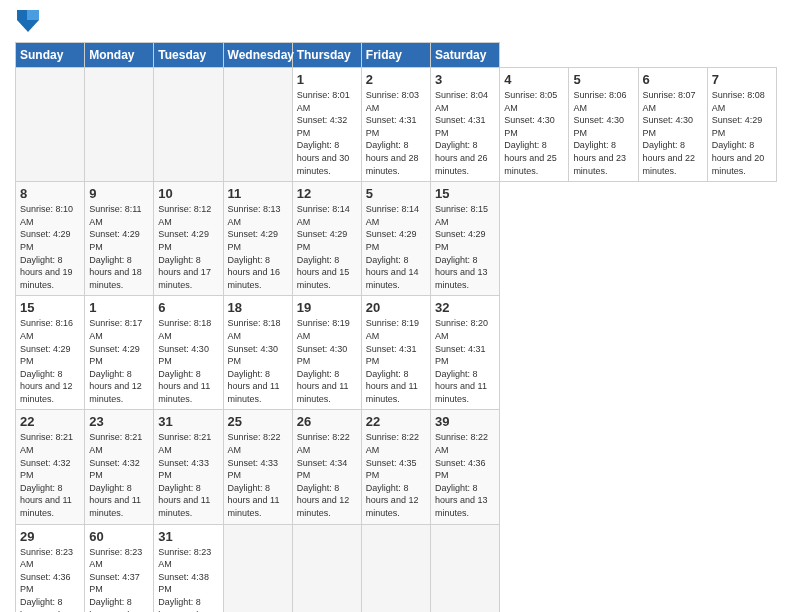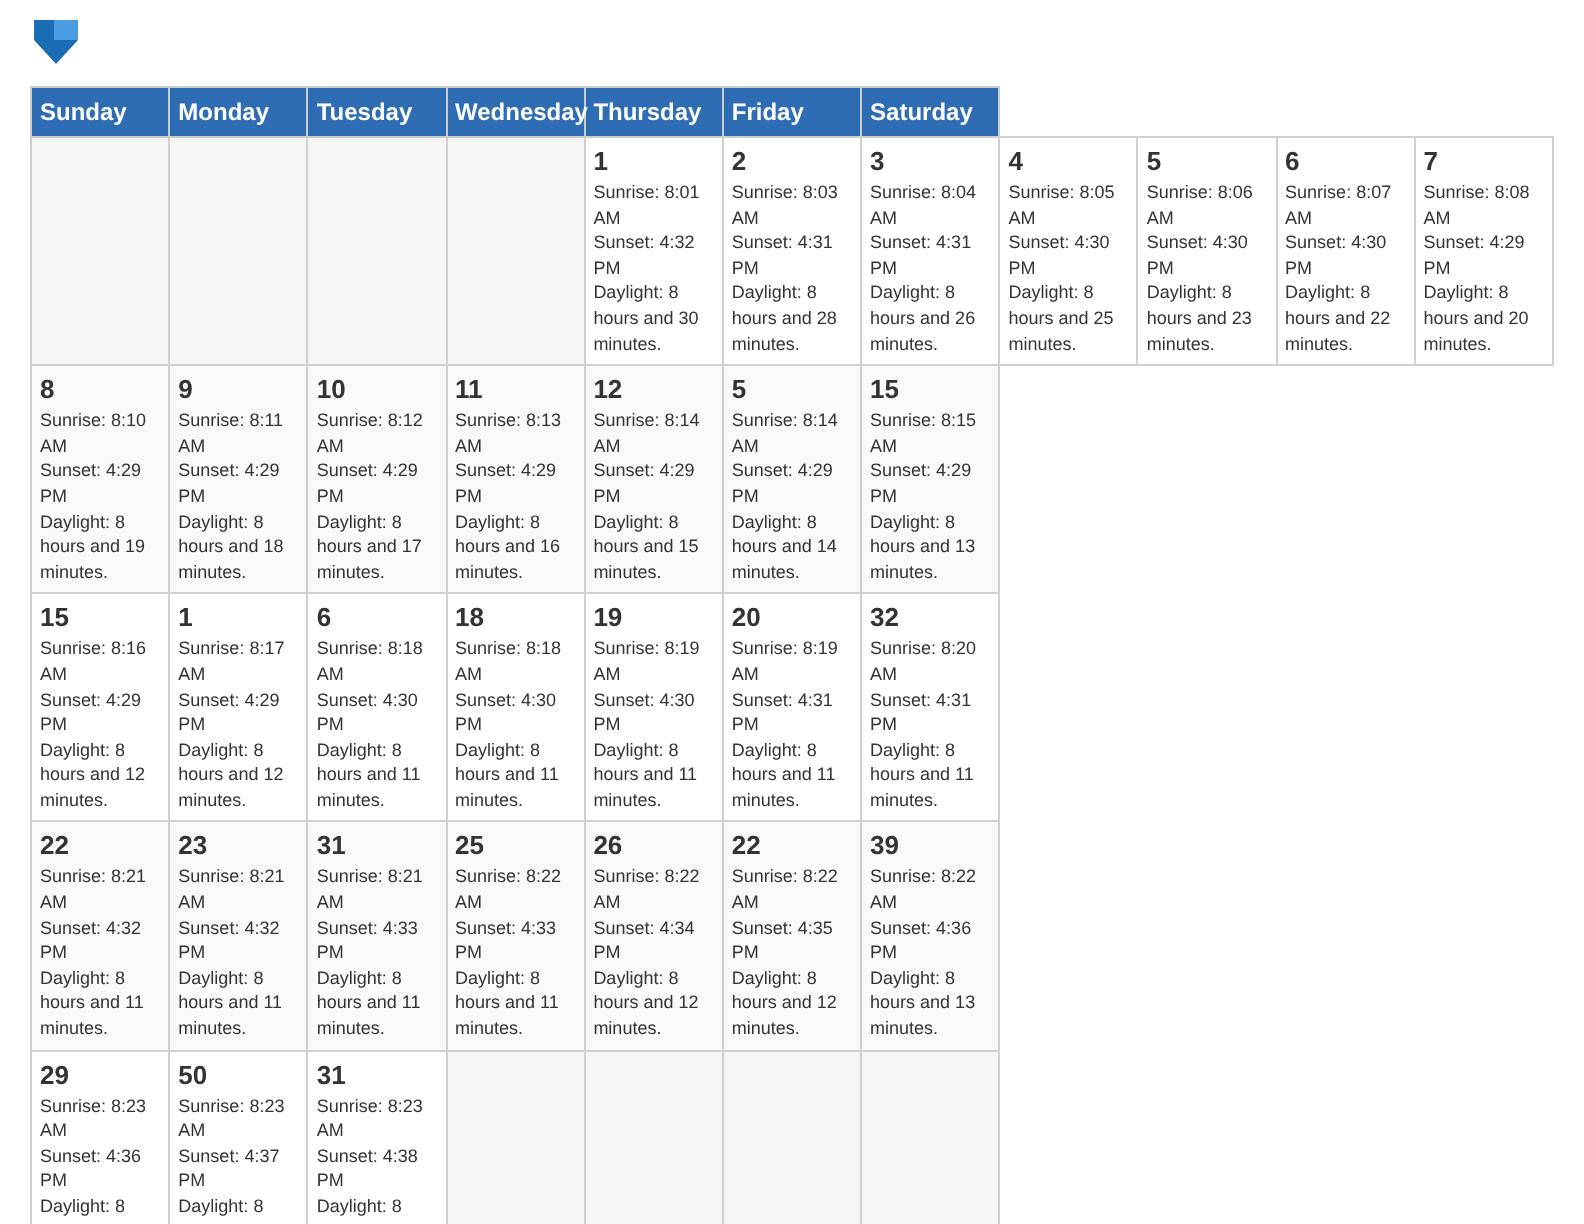--- a/index.html
+++ b/index.html
@@ -161,21 +161,21 @@
           <td><span class="day-number">22</span><span class="day-info">Sunrise: 8:21 AM<br>Sunset: 4:32 PM<br>Daylight: 8 hours and 11 minutes.</span></td>
           <td><span class="day-number">23</span><span class="day-info">Sunrise: 8:21 AM<br>Sunset: 4:32 PM<br>Daylight: 8 hours and 11 minutes.</span></td>
           <td><span class="day-number">31</span><span class="day-info">Sunrise: 8:21 AM<br>Sunset: 4:33 PM<br>Daylight: 8 hours and 11 minutes.</span></td>
           <td><span class="day-number">25</span><span class="day-info">Sunrise: 8:22 AM<br>Sunset: 4:33 PM<br>Daylight: 8 hours and 11 minutes.</span></td>
           <td><span class="day-number">26</span><span class="day-info">Sunrise: 8:22 AM<br>Sunset: 4:34 PM<br>Daylight: 8 hours and 12 minutes.</span></td>
           <td><span class="day-number">22</span><span class="day-info">Sunrise: 8:22 AM<br>Sunset: 4:35 PM<br>Daylight: 8 hours and 12 minutes.</span></td>
           <td><span class="day-number">39</span><span class="day-info">Sunrise: 8:22 AM<br>Sunset: 4:36 PM<br>Daylight: 8 hours and 13 minutes.</span></td>
         </tr>
         <tr>
           <td><span class="day-number">29</span><span class="day-info">Sunrise: 8:23 AM<br>Sunset: 4:36 PM<br>Daylight: 8 hours and 13 minutes.</span></td>
-          <td><span class="day-number">50</span><span class="day-info">Sunrise: 8:23 AM<br>Sunset: 4:37 PM<br>Daylight: 8 hours and 14 minutes.</span></td>
+          <td><span class="day-number">60</span><span class="day-info">Sunrise: 8:23 AM<br>Sunset: 4:37 PM<br>Daylight: 8 hours and 14 minutes.</span></td>
           <td><span class="day-number">31</span><span class="day-info">Sunrise: 8:23 AM<br>Sunset: 4:38 PM<br>Daylight: 8 hours and 15 minutes.</span></td>
           <td class="empty"></td>
           <td class="empty"></td>
           <td class="empty"></td>
           <td class="empty"></td>
         </tr>
       </tbody>
   </table>
 </div>
 

